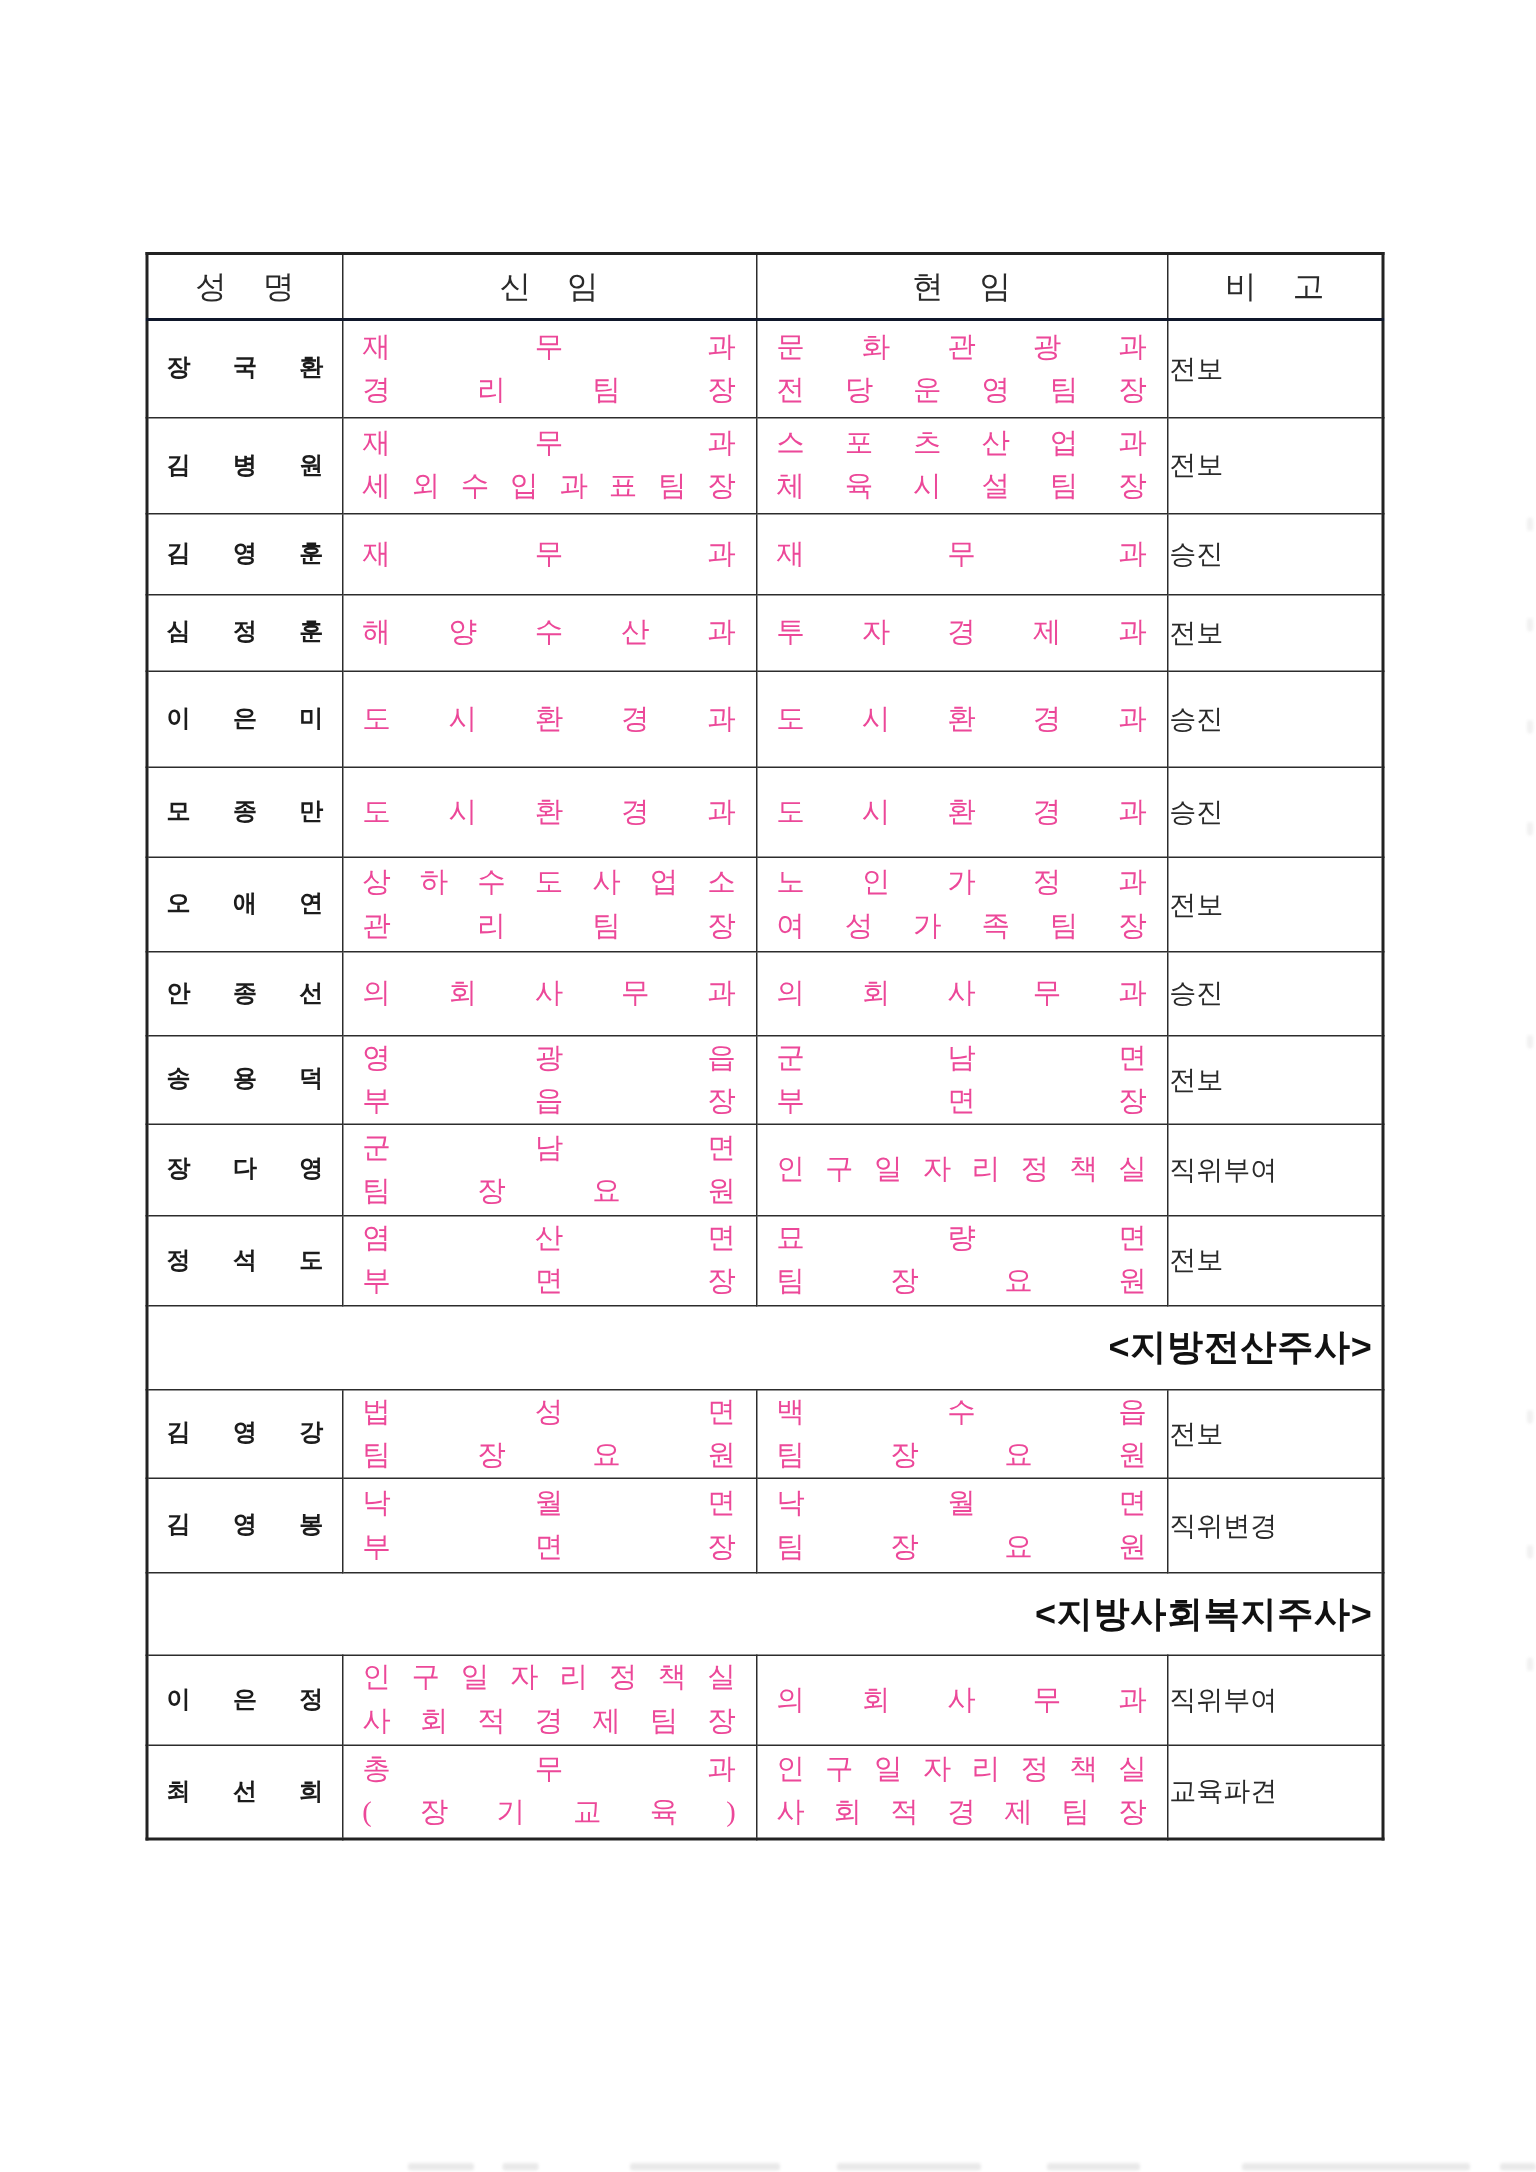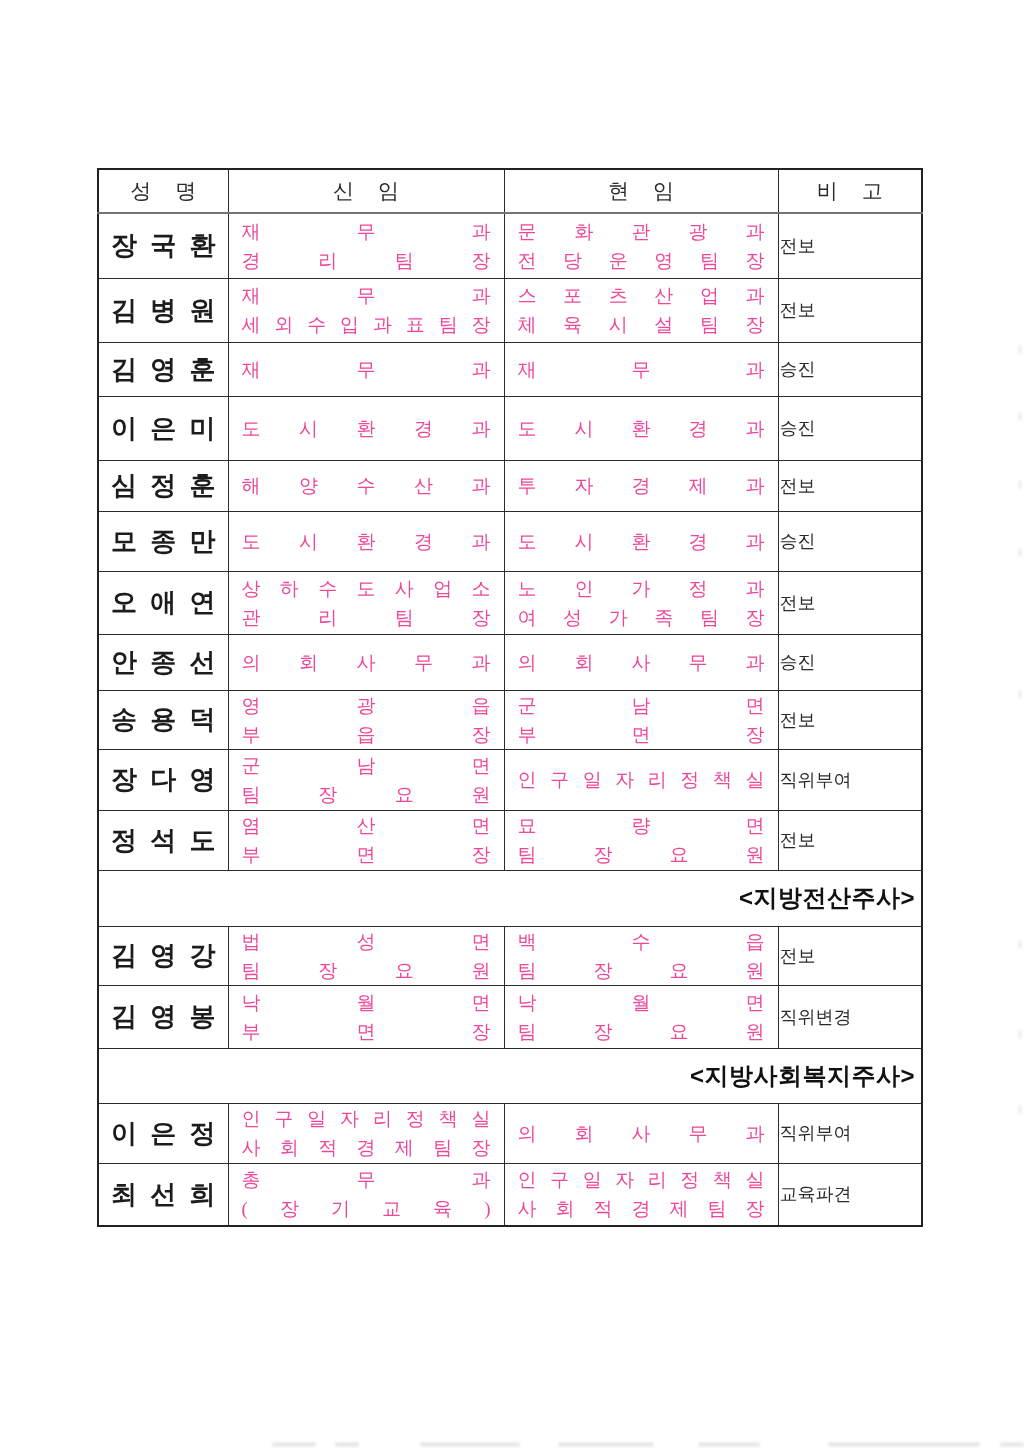--- a/index.html
+++ b/index.html
@@ -29,32 +29,32 @@
     border-collapse: collapse;
     table-layout: fixed;
     border: 2px solid #222222;
   }
   table.appointments th,
   table.appointments td {
     border: 1px solid #2c2c2c;
     vertical-align: middle;
     overflow: hidden;
   }
-  thead tr { border-bottom: 2px solid #737373; }
+  thead tr { border-bottom: 2px solid #0f172a; }
   th.col-header {
     font-weight: normal;
     font-size: 21px;
     text-align: center;
     word-spacing: 0.9em;
     color: #2a2a2a;
   }
   td.name-cell {
     font-family: "Liberation Sans", sans-serif;
     font-weight: 700;
-    font-size: 26px;
+    font-size: 16px;
     padding: 0 12px;
     color: #1c1c1c;
   }
   .dist {
     text-align: justify;
     text-align-last: justify;
     text-justify: distribute;
     word-break: keep-all;
   }
   td.pos-cell {
@@ -167,40 +167,40 @@
         <td class="pos-cell">
           <div class="pos-line dist">재 무 과</div>
         </td>
         <td class="pos-cell">
           <div class="pos-line dist">재 무 과</div>
         </td>
         <td class="remark-cell">승진</td>
       </tr>
 
 
+      <tr style="height:51px">
+        <td class="name-cell dist">심 정 훈</td>
+        <td class="pos-cell">
+          <div class="pos-line dist">해 양 수 산 과</div>
+        </td>
+        <td class="pos-cell">
+          <div class="pos-line dist">투 자 경 제 과</div>
+        </td>
+        <td class="remark-cell">전보</td>
+      </tr>
+
       <tr style="height:64px">
         <td class="name-cell dist">이 은 미</td>
         <td class="pos-cell">
           <div class="pos-line dist">도 시 환 경 과</div>
         </td>
         <td class="pos-cell">
           <div class="pos-line dist">도 시 환 경 과</div>
         </td>
         <td class="remark-cell">승진</td>
-      </tr>
-
-      <tr style="height:51px">
-        <td class="name-cell dist">심 정 훈</td>
-        <td class="pos-cell">
-          <div class="pos-line dist">해 양 수 산 과</div>
-        </td>
-        <td class="pos-cell">
-          <div class="pos-line dist">투 자 경 제 과</div>
-        </td>
-        <td class="remark-cell">전보</td>
       </tr>
 
       <tr style="height:60px">
         <td class="name-cell dist">모 종 만</td>
         <td class="pos-cell">
           <div class="pos-line dist">도 시 환 경 과</div>
         </td>
         <td class="pos-cell">
           <div class="pos-line dist">도 시 환 경 과</div>
         </td>

